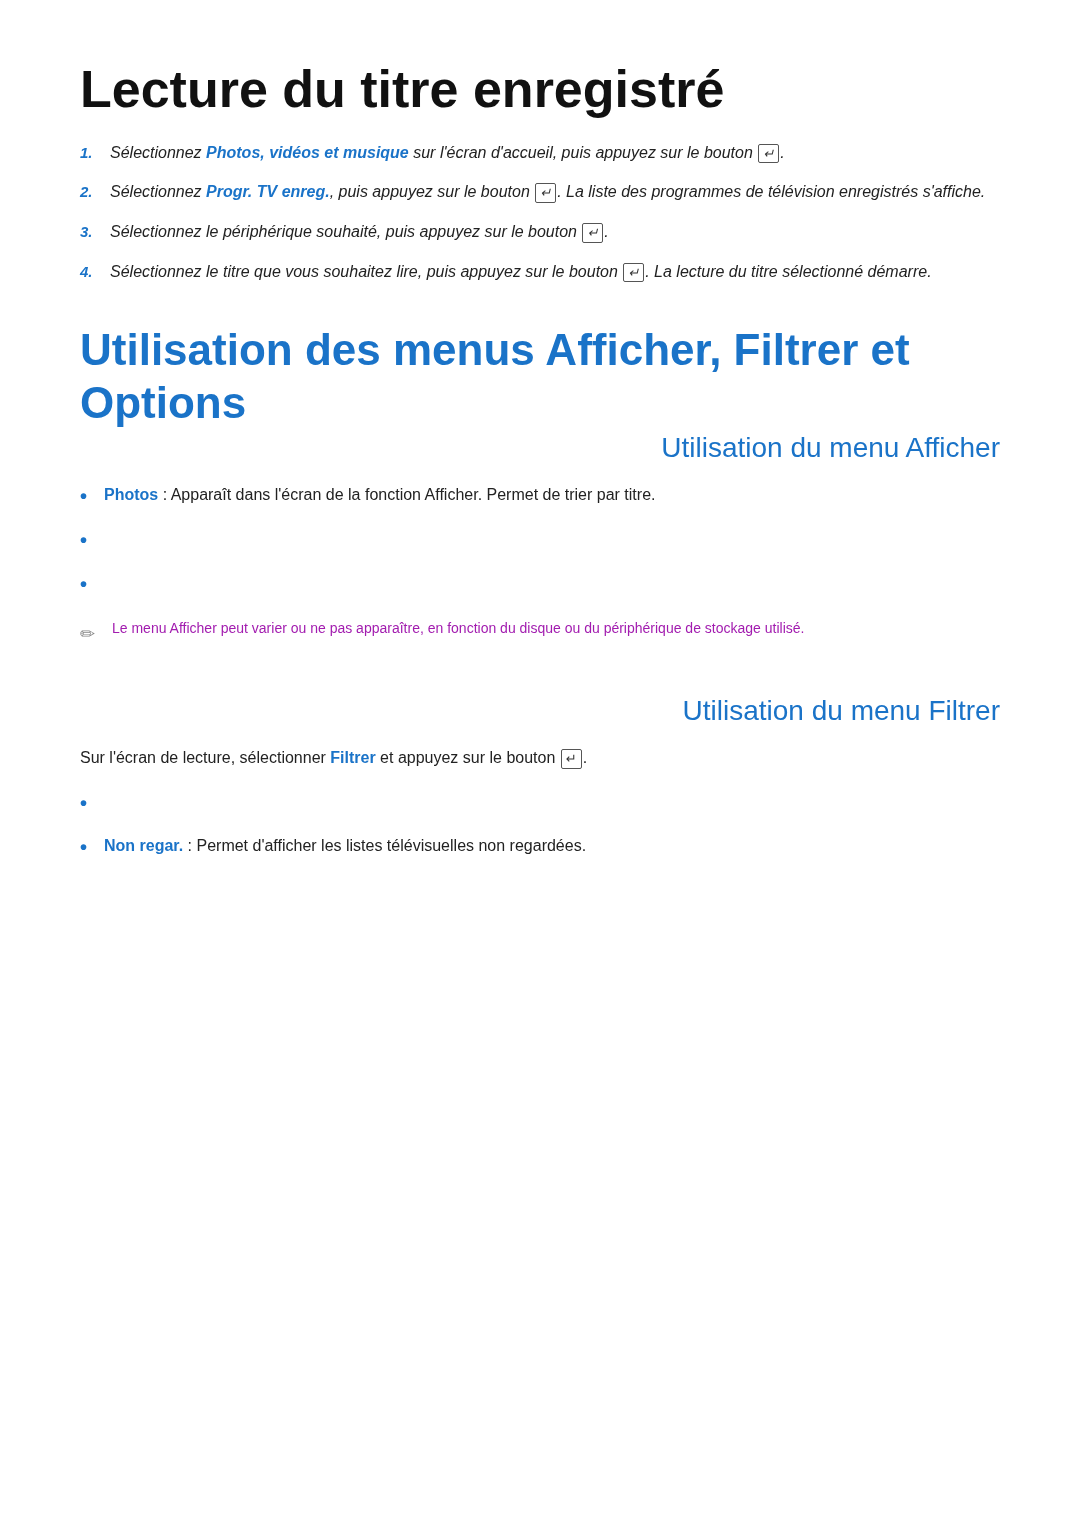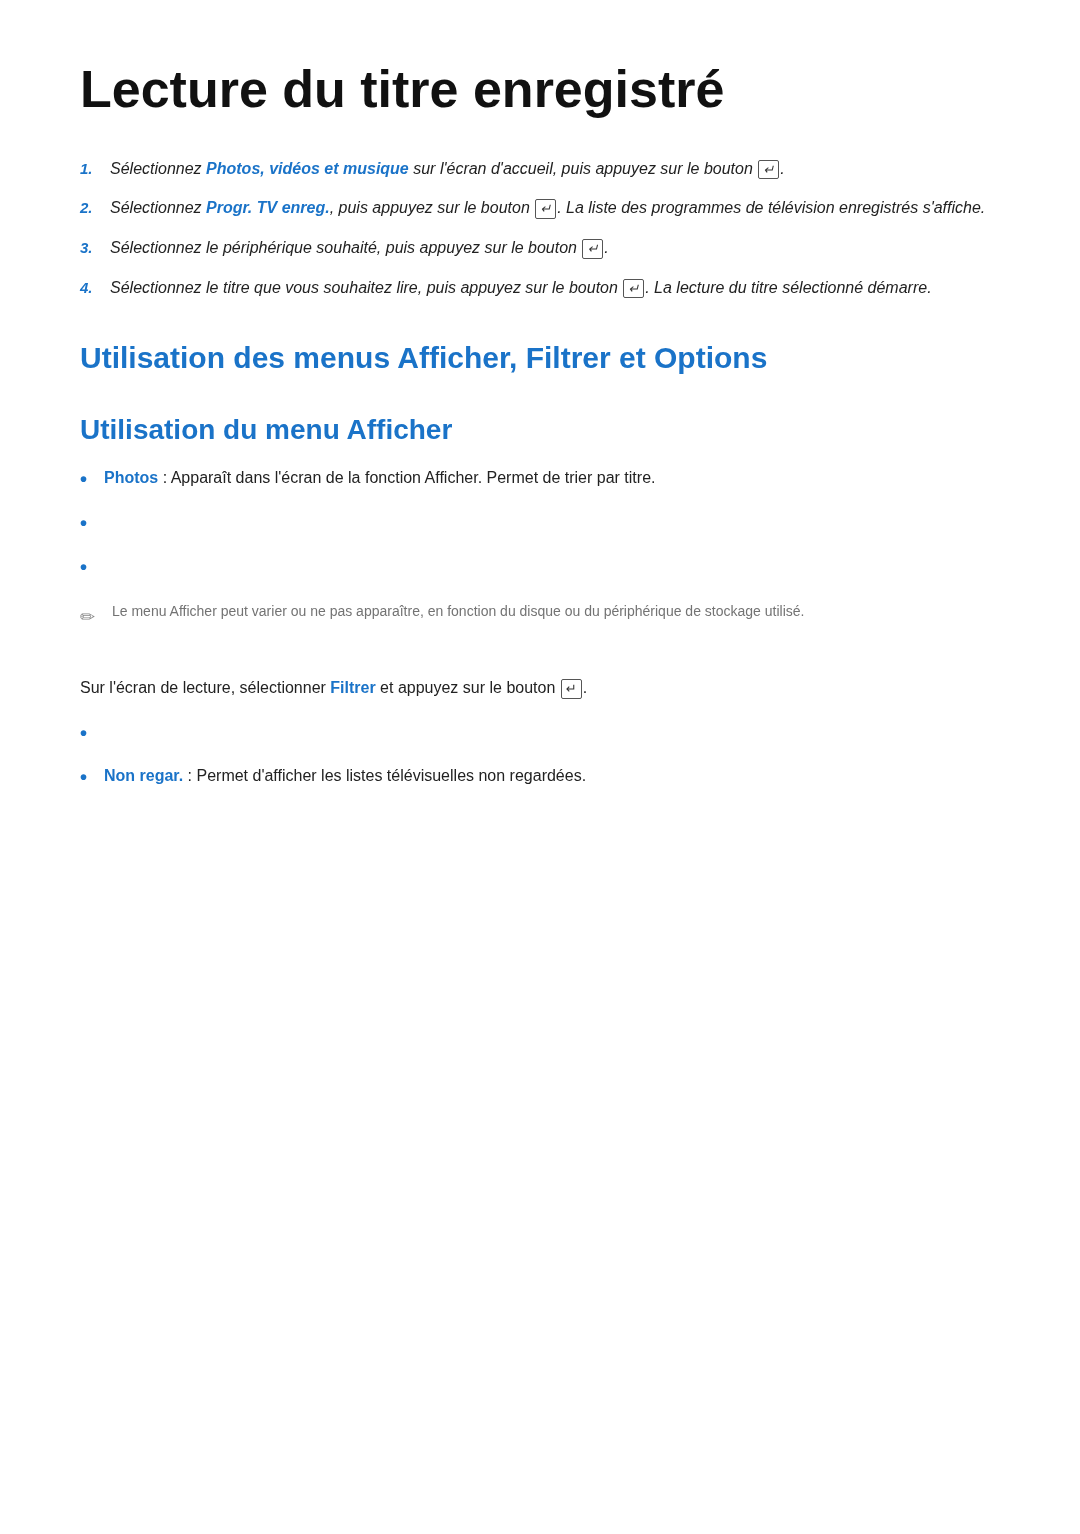--- a/index.html
+++ b/index.html
@@ -16,38 +16,38 @@
       width: 1080px;
       min-height: 1534px;
       padding: 60px 80px 80px 80px;
       line-height: 1.6;
     }
 
     .main-title {
       font-size: 52px;
       font-weight: 900;
       color: #111111;
-      margin-bottom: 36px;
+      margin-bottom: 20px;
       line-height: 1.15;
     }
 
     .section-title {
-      font-size: 30px;
+      font-size: 44px;
       font-weight: 800;
       color: #1a73c8;
-      margin-bottom: 36px;
       line-height: 1.2;
     }
 
     .subsection-title {
       font-size: 28px;
-      font-weight: 700;
+      font-weight: 400;
       color: #1a73c8;
       margin-bottom: 16px;
       line-height: 1.3;
+      text-align: right;
     }
 
     .numbered-list {
       list-style: none;
       padding: 0;
       margin-bottom: 40px;
     }
 
     .numbered-list li {
       display: flex;
@@ -136,21 +136,21 @@
 
     .note-icon {
       color: #888;
       font-size: 18px;
       min-width: 22px;
       margin-top: 2px;
     }
 
     .note-text {
       font-size: 14px;
-      color: #737373;
+      color: #a21caf;
       line-height: 1.55;
     }
   </style>
 </head>
 <body>
 
 <h1 class="main-title">Lecture du titre enregistré</h1>
 
 <ol class="numbered-list">
 
@@ -200,20 +200,21 @@
         <span class="bullet-dot">•</span>
       </li>
     </ul>
     <div class="note-block">
       <span class="note-icon">✏</span>
       <span class="note-text">Le menu Afficher peut varier ou ne pas apparaître, en fonction du disque ou du périphérique de stockage utilisé.</span>
     </div>
   </div>
 
   <div class="subsection-block">
+    <h3 class="subsection-title">Utilisation du menu Filtrer</h3>
     <p class="body-text">
       Sur l'écran de lecture, sélectionner <span class="highlight">Filtrer</span> et appuyez sur le bouton <span class="enter-icon">↵</span>.
     </p>
     <ul class="bullet-list">
       <li>
         <span class="bullet-dot">•</span>
       </li>
       <li>
         <span class="bullet-dot">•</span>
         <span><span class="highlight">Non regar.</span> : Permet d'afficher les listes télévisuelles non regardées.</span>

